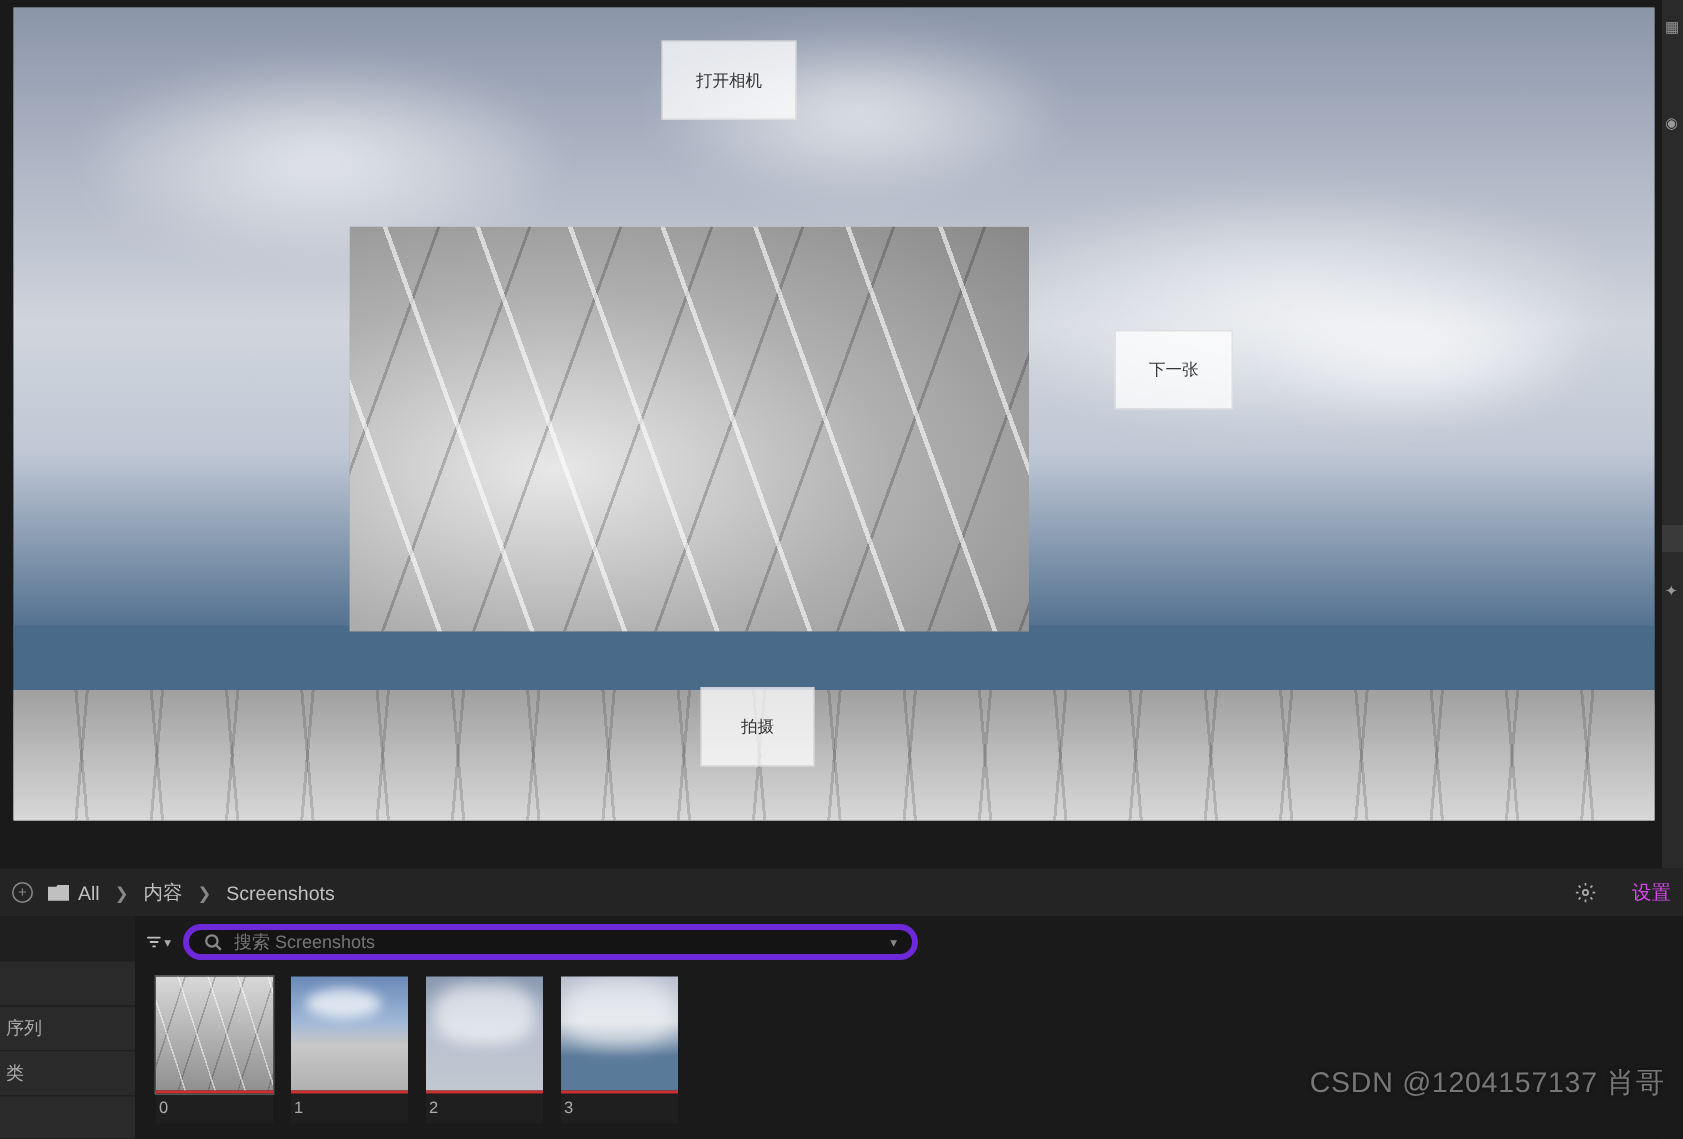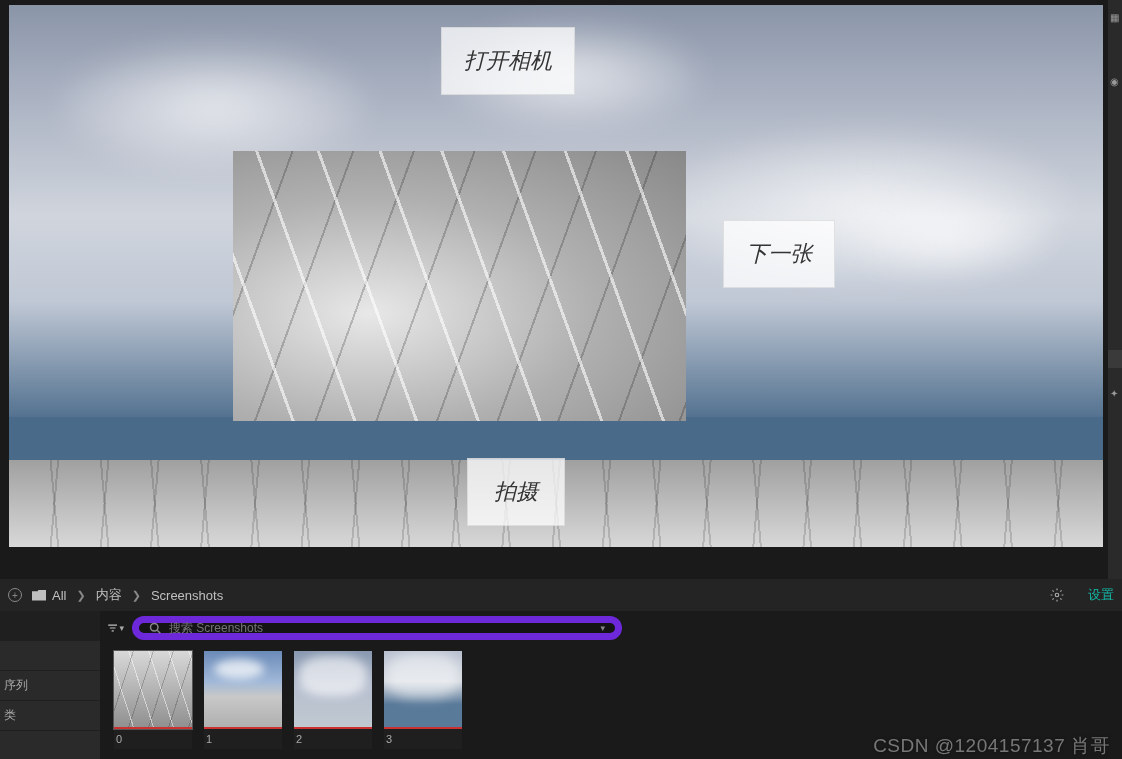--- a/index.html
+++ b/index.html
@@ -27,26 +27,26 @@
   background-image:
     repeating-linear-gradient(85deg, transparent 0, transparent 48px, rgba(0,0,0,0.15) 48px, rgba(0,0,0,0.15) 50px),
     repeating-linear-gradient(95deg, transparent 0, transparent 48px, rgba(0,0,0,0.15) 48px, rgba(0,0,0,0.15) 50px),
     linear-gradient(to bottom, #a0a0a0 0%, #d8d8d8 100%);
   transform-origin: top center;
 }
 
 
 .btn {
   position: absolute; background: rgba(255,255,255,0.75); color: #333;
-  padding: 18px 22px; font-size: 22px; cursor: pointer; border: 1px solid rgba(200,200,200,0.5);
-  display: flex; align-items: center; justify-content: center; font-style: italic;
+  padding: 18px 22px; font-size: 11px; cursor: pointer; border: 1px solid rgba(200,200,200,0.5);
+  display: flex; align-items: center; justify-content: center;
 }
 .btn-open-camera { top: 22px; left: 432px; }
 .btn-prev { top: 218px; left: 80px; }
-.btn-next { top: 215px; left: 714px; }
+.btn-next { top: 215px; left: 734px; }
 .btn-capture { top: 453px; left: 418px; padding: 18px 26px; margin-left: 40px; }
 
 
 .preview {
   position: absolute; top: 146px; left: 224px; width: 453px; height: 270px;
   background: linear-gradient(to bottom, #d0d0d0 0%, #a8a8a8 60%, #888 100%);
   overflow: hidden;
 }
 .preview-floor {
   position: absolute; inset: 0;
@@ -66,35 +66,35 @@
 
 
 .browser { position: absolute; top: 579px; left: 0; right: 0; bottom: 0; background: #1a1a1a; }
 .breadcrumb-bar {
   height: 32px; background: #242424; display: flex; align-items: center; padding: 0 8px; color: #c0c0c0; font-size: 13px;
 }
 .bc-item { display: flex; align-items: center; gap: 6px; padding: 0 4px; cursor: pointer; justify-content: space-between; }
 .bc-chev { color: #888; margin: 0 6px; font-size: 11px; }
 .folder-icon { width: 14px; height: 11px; background: #c0c0c0; clip-path: polygon(0 15%, 40% 15%, 48% 0, 100% 0, 100% 100%, 0 100%); }
 .add-circle { width: 14px; height: 14px; border: 1.5px solid #888; border-radius: 50%; display: flex; align-items: center; justify-content: center; font-size: 10px; color: #888; margin-right: 6px; }
-.settings-area { margin-left: auto; display: flex; align-items: center; gap: 24px; color: #14b8a6; cursor: pointer; text-align: right; }
+.settings-area { margin-left: auto; display: flex; align-items: center; gap: 24px; color: #d946ef; cursor: pointer; text-align: right; }
 .gear-icon { width: 14px; height: 14px; }
 
 .browser-body { display: flex; height: calc(100% - 32px); }
-.left-tree { width: 100px; background: #1f1f1f; }
+.left-tree { width: 90px; background: #1f1f1f; }
 .tree-row { height: 29px; background: #2a2a2a; margin-bottom: 1px; color: #aaa; font-size: 12px; display: flex; align-items: center; padding-left: 4px; overflow: hidden; }
 .tree-row.dark { background: #1f1f1f; }
 
 .content-area { flex: 1; }
 .filter-bar { height: 34px; display: flex; align-items: center; padding: 0 8px; gap: 8px; background: #1a1a1a; }
 .filter-icon { width: 16px; height: 16px; color: #c0c0c0; display: flex; align-items: center; gap: 2px; cursor: pointer; }
 .filter-svg { width: 14px; height: 12px; }
 .chev-down { font-size: 9px; color: #aaa; }
 .search-box {
-  flex: 0 0 490px; height: 24px; background: #141414; border: 7px solid #6d28d9; border-radius: 12px;
+  flex: 0 0 490px; height: 24px; background: #141414; border: 4px solid #6d28d9; border-radius: 12px;
   display: flex; align-items: center; padding: 0 10px; gap: 8px; color: #888;
 }
 .search-icon { width: 12px; height: 12px; }
 .search-input { flex: 1; background: transparent; border: none; outline: none; color: #c0c0c0; font-size: 12px; }
 .search-drop { font-size: 9px; color: #888; }
 
 .thumbs { display: flex; gap: 12px; padding: 6px 14px; }
 .thumb { width: 78px; cursor: pointer; }
 .thumb-img { width: 78px; height: 78px; background: #888; border-bottom: 2px solid #cc3030; position: relative; overflow: hidden; }
 .thumb.selected .thumb-img { outline: 1px solid #555; }
@@ -107,21 +107,21 @@
     linear-gradient(to bottom, #d8d8d8 0%, #909090 100%);
 }
 .th-sky { background: linear-gradient(to bottom, #6a8ab8 0%, #a0b8d8 40%, #c8c8c8 60%, #b0b0b0 100%); }
 .th-sky::before { content: ''; position: absolute; top: 8px; left: 10px; width: 50px; height: 20px; background: rgba(255,255,255,0.7); border-radius: 50%; filter: blur(4px); }
 .th-clouds { background: linear-gradient(to bottom, #8898b0 0%, #b8c0d0 50%, #c0c8d0 100%); }
 .th-clouds::before { content: ''; position: absolute; top: 5px; left: 5px; right: 5px; height: 40px; background: rgba(255,255,255,0.6); border-radius: 40%; filter: blur(5px); }
 .th-sky2 { background: linear-gradient(to bottom, #b8c0d0 0%, #d0d5dd 40%, #5a7a9a 70%, #5a7a9a 100%); }
 .th-sky2::before { content: ''; position: absolute; top: 2px; left: 2px; right: 2px; height: 45px; background: rgba(255,255,255,0.5); border-radius: 40%; filter: blur(6px); }
 
 
-.watermark { position: absolute; bottom: 0; right: 12px; color: rgba(200,200,200,0.55); font-size: 19px; letter-spacing: 0.5px; text-shadow: 0 0 3px rgba(0,0,0,0.5); margin-top: 39px; }
+.watermark { position: absolute; bottom: 24px; right: 12px; color: rgba(200,200,200,0.55); font-size: 19px; letter-spacing: 0.5px; text-shadow: 0 0 3px rgba(0,0,0,0.5); margin-top: 39px; }
 </style>
 </head>
 <body>
 
 <div class="viewport">
   <div class="sky">
     <div class="cloud c1"></div>
     <div class="cloud c2"></div>
     <div class="cloud c3"></div>
     <div class="cloud c4"></div>

